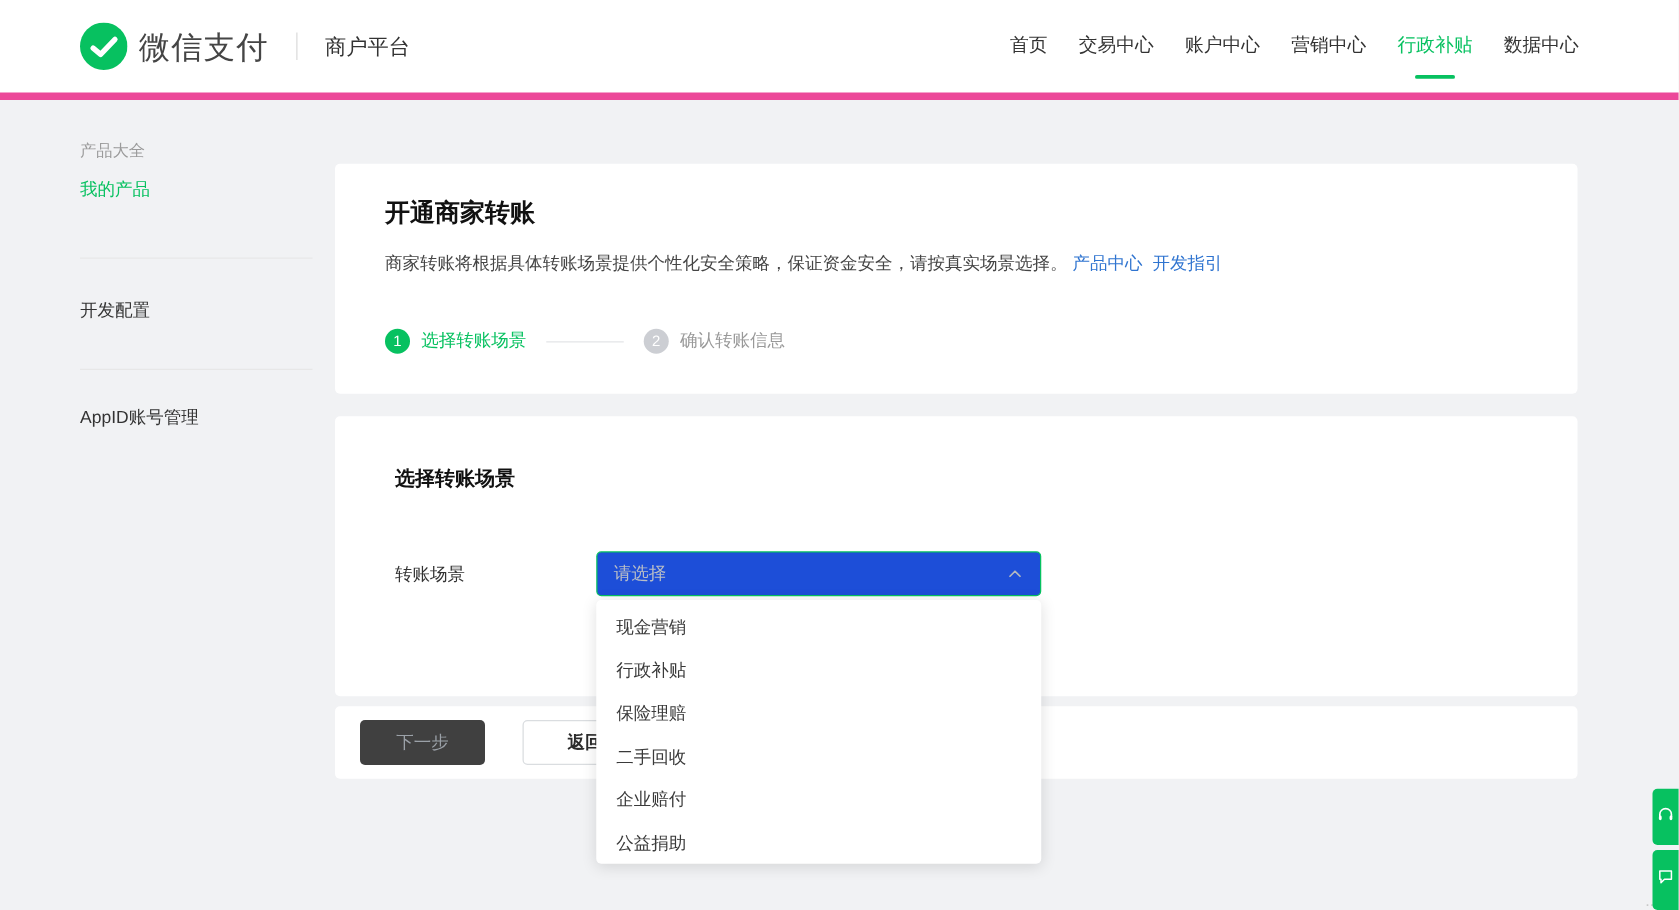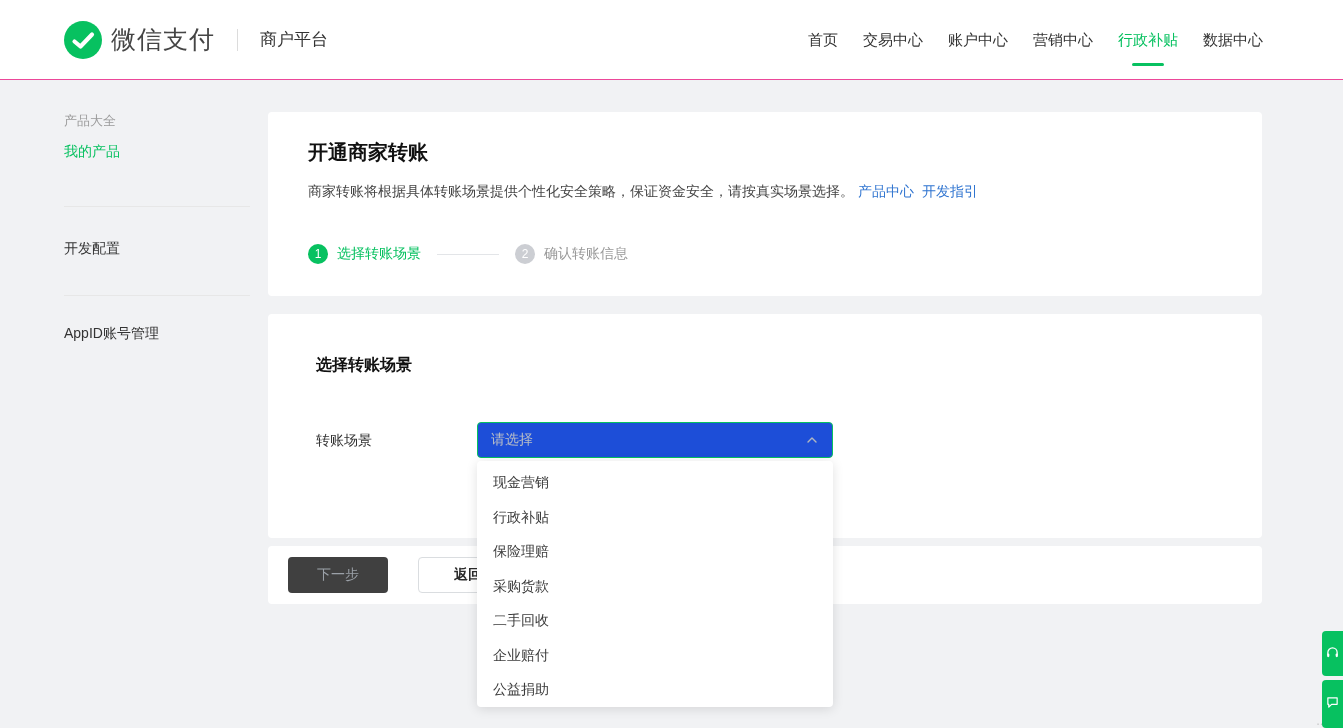--- a/index.html
+++ b/index.html
@@ -9,21 +9,21 @@
     background: #f1f2f4;
     color: #333;
     position: relative;
   }
 
   
   .header {
     height: 80px; background: #fff;
     display: flex; align-items: center; justify-content: space-between;
     padding: 0 80px 0 64px;
-    border-bottom: 1px solid #ec4899;
+    border-bottom: 6px solid #ec4899;
   }
   .logo-area { display: flex; align-items: center; }
   .logo-icon { width: 38px; height: 38px; display: inline-flex; }
   .logo-text { font-size: 25px; color: #454545; margin-left: 9px; letter-spacing: 1px; }
   .logo-divider { width: 1px; height: 22px; background: #dcdcdc; margin: 0 22px; }
   .platform-text { font-size: 17px; color: #333; }
   .nav { display: flex; align-items: center; gap: 25px; height: 80px; }
   .nav-item {
     font-size: 15px; color: #333; cursor: pointer; position: relative;
     height: 80px; line-height: 80px; text-decoration: none; display: block;
@@ -38,21 +38,21 @@
   .page { display: flex; padding-top: 32px; }
   .sidebar { width: 204px; margin-left: 64px; flex: none; }
   .side-item { font-size: 14px; color: #333; cursor: pointer; line-height: 18px; }
   .side-item.muted { font-size: 13px; color: #9b9b9b; margin-top: 0; cursor: default; }
   .side-item.active { color: #07c160; margin-top: 12px; }
   .side-item.dev { margin-top: 32px; }
   .side-item.appid { margin-top: 28px; }
   .side-divider { height: 1px; width: 186px; background: #e7e7e7; margin-top: 46px; }
   .side-divider.second { margin-top: 38px; }
 
-  .main { flex: 1; margin-right: 81px; min-width: 0; }
+  .main { flex: 1; margin-right: 81px; min-width: 0; margin-top: 19px; }
   .card { background: #fff; border-radius: 4px; }
 
   
   .intro-card { padding: 26px 40px 32px 40px; }
   .intro-title { font-size: 20px; line-height: 28px; color: #111; font-weight: bold; }
   .intro-desc { margin-top: 14px; font-size: 14px; line-height: 22px; color: #454545; }
   .intro-link { color: #2f74d0; text-decoration: none; margin-left: 8px; cursor: pointer; }
   .intro-link.first { margin-left: 4px; }
   .steps { margin-top: 42px; display: flex; align-items: center; }
   .step-circle {
@@ -173,21 +173,20 @@
             <span class="chevron">
               <svg width="14" height="14" viewBox="0 0 14 14">
                 <path d="M3 9 L7 5 L11 9" fill="none" stroke="#b3b8bf" stroke-width="1.4" stroke-linecap="round" stroke-linejoin="round"></path>
               </svg>
             </span>
           </div>
           <div class="dropdown">
             <div class="option">现金营销</div>
             <div class="option">行政补贴</div>
             <div class="option">保险理赔</div>
-            <div class="option">采购货款</div>
             <div class="option">二手回收</div>
             <div class="option">企业赔付</div>
             <div class="option">公益捐助</div>
           </div>
         </div>
       </div>
     </div>
 
     <div class="card actions-card">
       <button class="btn btn-next">下一步</button>

